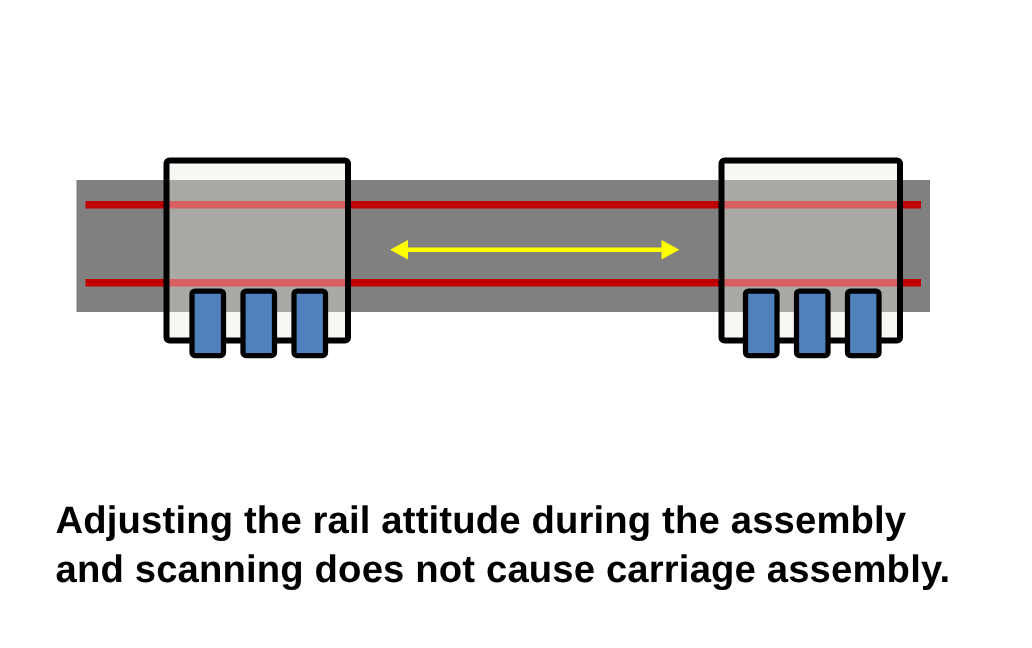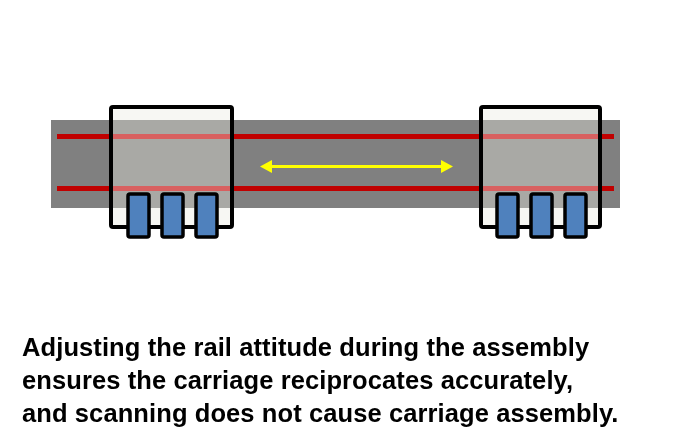--- a/index.html
+++ b/index.html
@@ -4,21 +4,21 @@
 <style>
   html, body { margin: 0; padding: 0; background: #ffffff; }
   body { width: 688px; height: 432px; position: relative; overflow: hidden; }
   #diagram { position: absolute; left: 0; top: 0; width: 688px; height: 300px; }
   .caption {
     position: absolute; left: 22px; top: 331px; width: 666px;
     font-family: "Liberation Sans", sans-serif; font-weight: bold;
     font-size: 25.5px; line-height: 33px; color: #000000;
     letter-spacing: 0.1px;
   }
-  .caption div { white-space: nowrap; }
+  .caption div { white-space: nowrap; margin-left: 15px; }
 </style>
 </head>
 <body>
 
 <svg id="diagram" viewBox="0 0 688 300" xmlns="http://www.w3.org/2000/svg">
 
   <rect x="51" y="120" width="569" height="88" fill="#808080"></rect>
 
   <rect x="57" y="134" width="557" height="5" fill="#c00000"></rect>
   <rect x="57" y="186" width="557" height="5" fill="#c00000"></rect>
@@ -50,15 +50,14 @@
     <rect x="482" y="186" width="117" height="5" fill="#d86060"></rect>
     <rect x="481" y="107" width="119" height="120" fill="none" stroke="#000" stroke-width="4" rx="2"></rect>
     <rect x="497" y="194" width="21" height="43" fill="#4f81bd" stroke="#000" stroke-width="3.5" rx="2"></rect>
     <rect x="531" y="194" width="21" height="43" fill="#4f81bd" stroke="#000" stroke-width="3.5" rx="2"></rect>
     <rect x="565" y="194" width="21" height="43" fill="#4f81bd" stroke="#000" stroke-width="3.5" rx="2"></rect>
   </g>
 </svg>
 
 <div class="caption">
   <div>Adjusting the rail attitude during the assembly</div>
-  <div>ensures the carriage reciprocates accurately,</div>
   <div>and scanning does not cause carriage assembly.</div>
 </div>
 
 </body></html>

